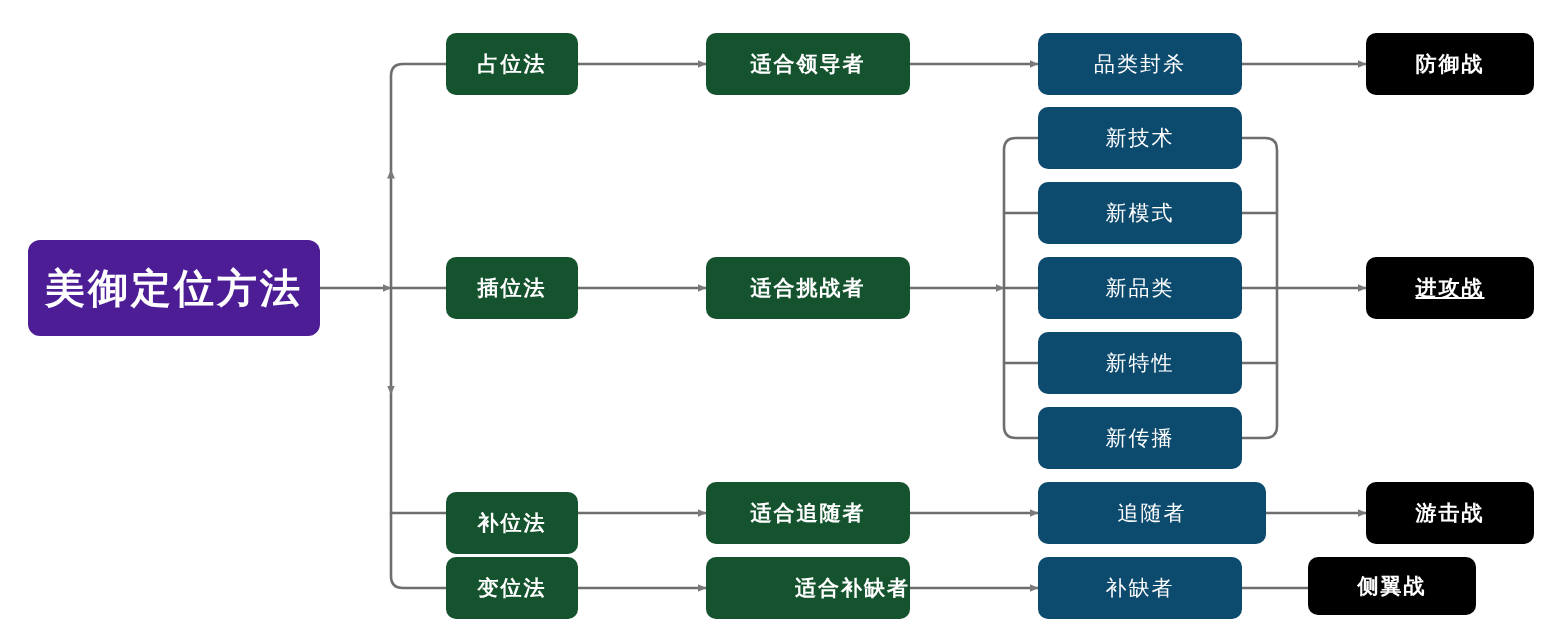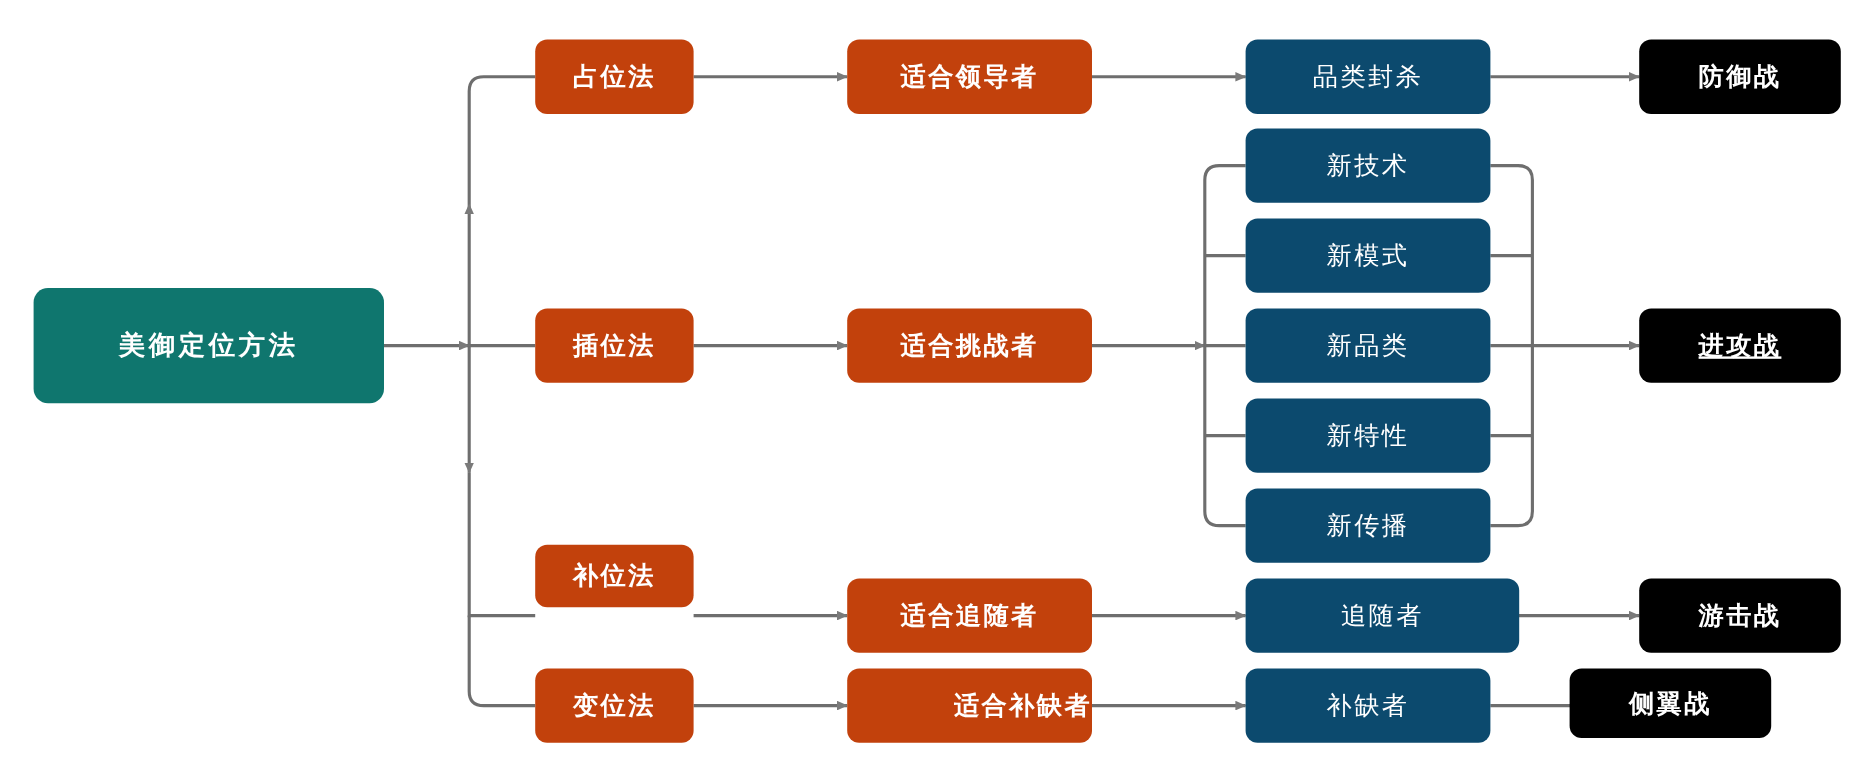--- a/index.html
+++ b/index.html
@@ -32,28 +32,28 @@
     justify-content: center;
     box-sizing: border-box;
     border-radius: 10px;
     color: #ffffff;
     text-align: center;
     letter-spacing: 1px;
     white-space: nowrap;
     z-index: 2;
   }
   .node.root {
-    background: #0f766e;
-    font-size: 22px;
+    background: #4c1d95;
+    font-size: 40px;
     font-weight: bold;
     letter-spacing: 3px;
     border-radius: 12px;
   }
   .node.pink {
-    background: #c2410c;
+    background: #14532d;
     font-size: 21px;
     font-weight: bold;
     letter-spacing: 2px;
   }
   .node.gray {
     background: #0c4a6e;
     font-size: 21px;
     font-weight: normal;
     letter-spacing: 2px;
   }
@@ -125,21 +125,21 @@
   <div class="node root" style="left:28px; top:240px; width:292px; height:96px;">
     <span>美御定位方法</span>
   </div>
 
   <div class="node pink" style="left:446px; top:33px; width:132px; height:62px;">
     <span>占位法</span>
   </div>
   <div class="node pink" style="left:446px; top:257px; width:132px; height:62px;">
     <span>插位法</span>
   </div>
-  <div class="node pink" style="left:446px; top:454px; width:132px; height:52px;">
+  <div class="node pink" style="left:446px; top:492px; width:132px; height:62px;">
     <span>补位法</span>
   </div>
   <div class="node pink" style="left:446px; top:557px; width:132px; height:62px;">
     <span>变位法</span>
   </div>
 
   <div class="node pink" style="left:706px; top:33px; width:204px; height:62px;">
     <span>适合领导者</span>
   </div>
   <div class="node pink" style="left:706px; top:257px; width:204px; height:62px;">

